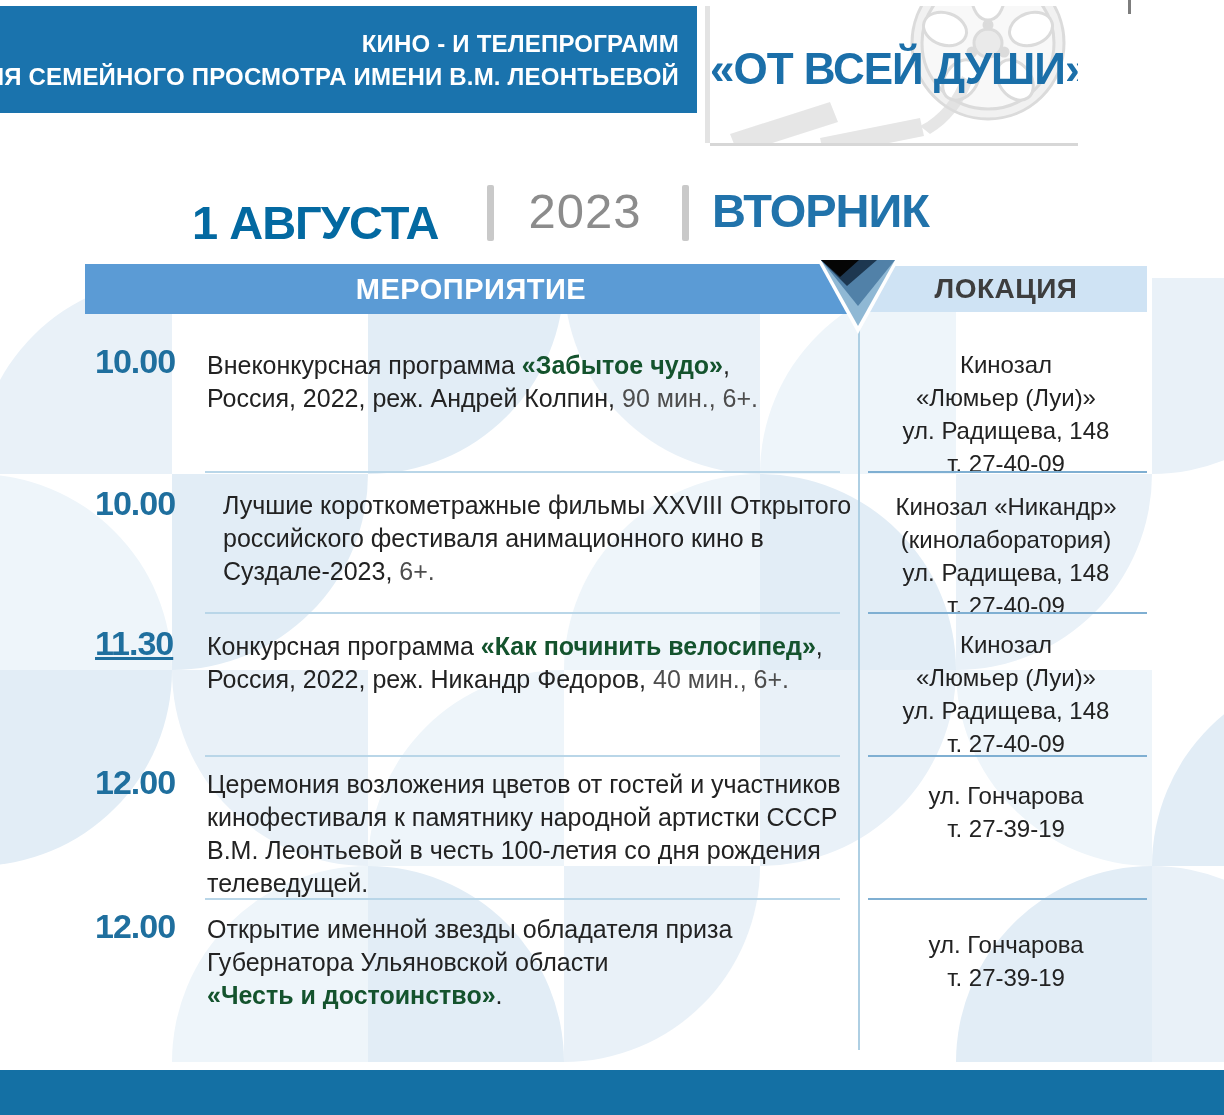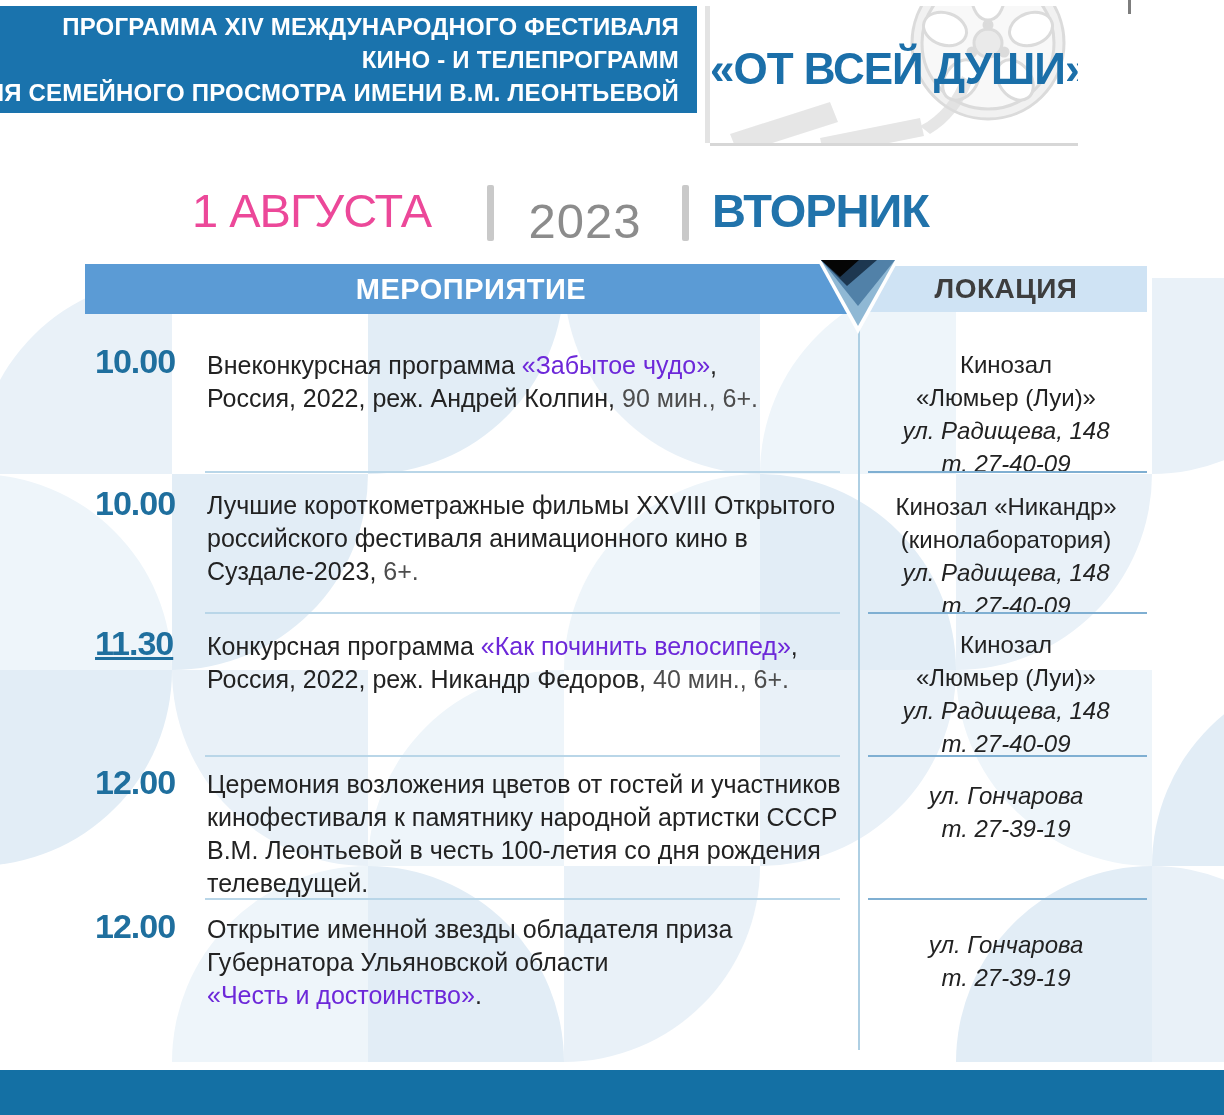--- a/index.html
+++ b/index.html
@@ -25,23 +25,23 @@
     box-shadow:-5px 0 0 #e3e3e3, 0 3px 0 #d7d7d7;
   }
   .logo-text{
     position:absolute;left:0;top:38px;width:340px;text-align:center;
     color:#1b6fa9;font-weight:700;font-size:44px;letter-spacing:-1px;z-index:2;white-space:nowrap;
   }
   .logo-art{position:absolute;left:0;top:0;z-index:1;}
   .top-tick{position:absolute;left:1128px;top:0;width:3px;height:14px;background:#7d7d7d;z-index:3;}
   
   .date-bar{position:absolute;left:0;top:183px;width:1224px;height:62px;z-index:2;}
-  .date-day{position:absolute;left:192px;top:0;font-size:47px;font-weight:400;color:#ec4899;letter-spacing:-1px;}
+  .date-day{position:absolute;left:192px;top:12px;font-size:47px;font-weight:700;color:#0369a1;letter-spacing:-1px;}
   .date-sep{position:absolute;top:2px;width:7px;height:56px;background:#c9c9c9;border-radius:2px;}
-  .date-year{position:absolute;left:515px;top:10px;width:140px;text-align:center;font-size:49px;color:#8c8c8c;font-weight:400;letter-spacing:1px;}
+  .date-year{position:absolute;left:515px;top:0;width:140px;text-align:center;font-size:49px;color:#8c8c8c;font-weight:400;letter-spacing:1px;}
   .date-weekday{position:absolute;left:712px;top:0;font-size:47px;font-weight:700;color:#2173ab;letter-spacing:-1px;}
   
   .head-event{
     position:absolute;left:85px;top:264px;width:772px;height:50px;background:#5b9bd5;z-index:2;
     color:#ffffff;font-weight:700;font-size:29px;letter-spacing:.5px;
     display:flex;align-items:center;justify-content:center;
   }
   .head-loc{
     position:absolute;left:865px;top:266px;width:282px;height:46px;background:#cfe3f4;z-index:2;
     color:#3d3d3d;font-weight:700;font-size:28px;letter-spacing:.5px;
@@ -51,29 +51,29 @@
   
   #rows{z-index:1;}
   .time{
     position:absolute;left:95px;width:105px;
     color:#1f6f9e;font-weight:700;font-size:34px;letter-spacing:-1px;
   }
   .event{
     position:absolute;left:207px;width:648px;
     font-size:25px;line-height:33px;color:#222222;white-space:pre-line;
   }
-  .seg-bold{font-weight:400;color:#6d28d9;}
+  .seg-bold{font-weight:700;color:#14532d;}
   .seg-normal{font-weight:400;}
   .seg-light{font-weight:400;color:#4d4d4d;}
   .loc{
     position:absolute;left:865px;width:282px;text-align:center;
     font-size:24px;line-height:33px;color:#222222;
   }
   .loc-line{white-space:nowrap;}
-  .loc-line.italic{font-style:italic;}
+  .loc-line.italic{}
   .div-event{position:absolute;left:205px;width:635px;height:2px;background:#b9d6e8;}
   .div-loc{position:absolute;left:868px;width:279px;height:2px;background:#7fafd2;}
   .v-divider{position:absolute;left:858px;top:322px;width:2px;height:728px;background:#aecfe3;z-index:1;}
   
   .footer-bar{position:absolute;left:0;top:1070px;width:1224px;height:45px;background:#1470a4;z-index:2;}
 </style>
 </head>
 <body>
 
 <div class="layer" id="bgPattern">
@@ -94,21 +94,20 @@
     <div class="petal" style="left: 956px; top: 654px; background: rgb(238, 245, 250); border-radius: 0px 0px 0px 196px;"></div>
     <div class="petal" style="left: 1152px; top: 654px; background: rgb(226, 237, 246); border-radius: 196px 0px 0px;"></div>
     <div class="petal" style="left: 172px; top: 850px; background: rgb(238, 245, 250); border-radius: 196px 0px 0px;"></div>
     <div class="petal" style="left: 368px; top: 850px; background: rgb(226, 237, 246); border-radius: 0px 196px 0px 0px;"></div>
     <div class="petal" style="left: 564px; top: 850px; background: rgb(233, 241, 248); border-radius: 0px 0px 196px;"></div>
     <div class="petal" style="left: 956px; top: 850px; background: rgb(226, 237, 246); border-radius: 196px 0px 0px;"></div>
     <div class="petal" style="left: 1152px; top: 850px; background: rgb(233, 241, 248); border-radius: 0px 196px 0px 0px;"></div>
   </div>
 
 <div class="title-bar">
-  <div class="title-line">ПРОГРАММА XIV МЕЖДУНАРОДНОГО ФЕСТИВАЛЯ</div>
   <div class="title-line">КИНО - И ТЕЛЕПРОГРАММ</div>
   <div class="title-line">ДЛЯ СЕМЕЙНОГО ПРОСМОТРА ИМЕНИ В.М. ЛЕОНТЬЕВОЙ</div>
 </div>
 
 <div class="logo-box">
   <svg class="logo-art" width="368" height="137" viewBox="0 0 368 137">
     <g stroke="#d5d5d5" fill="#efefef" stroke-width="3" opacity="0.85">
       <circle cx="278" cy="37" r="76"></circle>
       <circle cx="278" cy="37" r="66" fill="#f7f7f7"></circle>
       <circle cx="278" cy="37" r="14" fill="#e7e7e7"></circle>
@@ -166,21 +165,21 @@
         <div class="loc-line">Кинозал</div>
         <div class="loc-line">«Люмьер (Луи)»</div>
         <div class="loc-line italic">ул. Радищева, 148</div>
         <div class="loc-line italic">т. 27-40-09</div>
       </div>
   </section>
     <div class="div-event" style="top: 455px;"></div>
     <div class="div-loc" style="top: 455px;"></div>
     <section class="row">
     <div class="time" style="top: 468px;">10.00</div>
-    <div class="event" style="top: 473px;"><span class="seg-normal">Лучшие короткометражные фильмы XXVIII Открытого
+    <div class="event" style="top: 473px; margin-left: 16px;"><span class="seg-normal">Лучшие короткометражные фильмы XXVIII Открытого
 российского фестиваля анимационного кино в
 Суздале-2023, </span><span class="seg-light">6+.</span></div>
     <div class="loc" style="top: 474px;">
         <div class="loc-line">Кинозал «Никандр»</div>
         <div class="loc-line">(кинолаборатория)</div>
         <div class="loc-line italic">ул. Радищева, 148</div>
         <div class="loc-line italic">т. 27-40-09</div>
       </div>
   </section>
     <div class="div-event" style="top: 596px;"></div>

